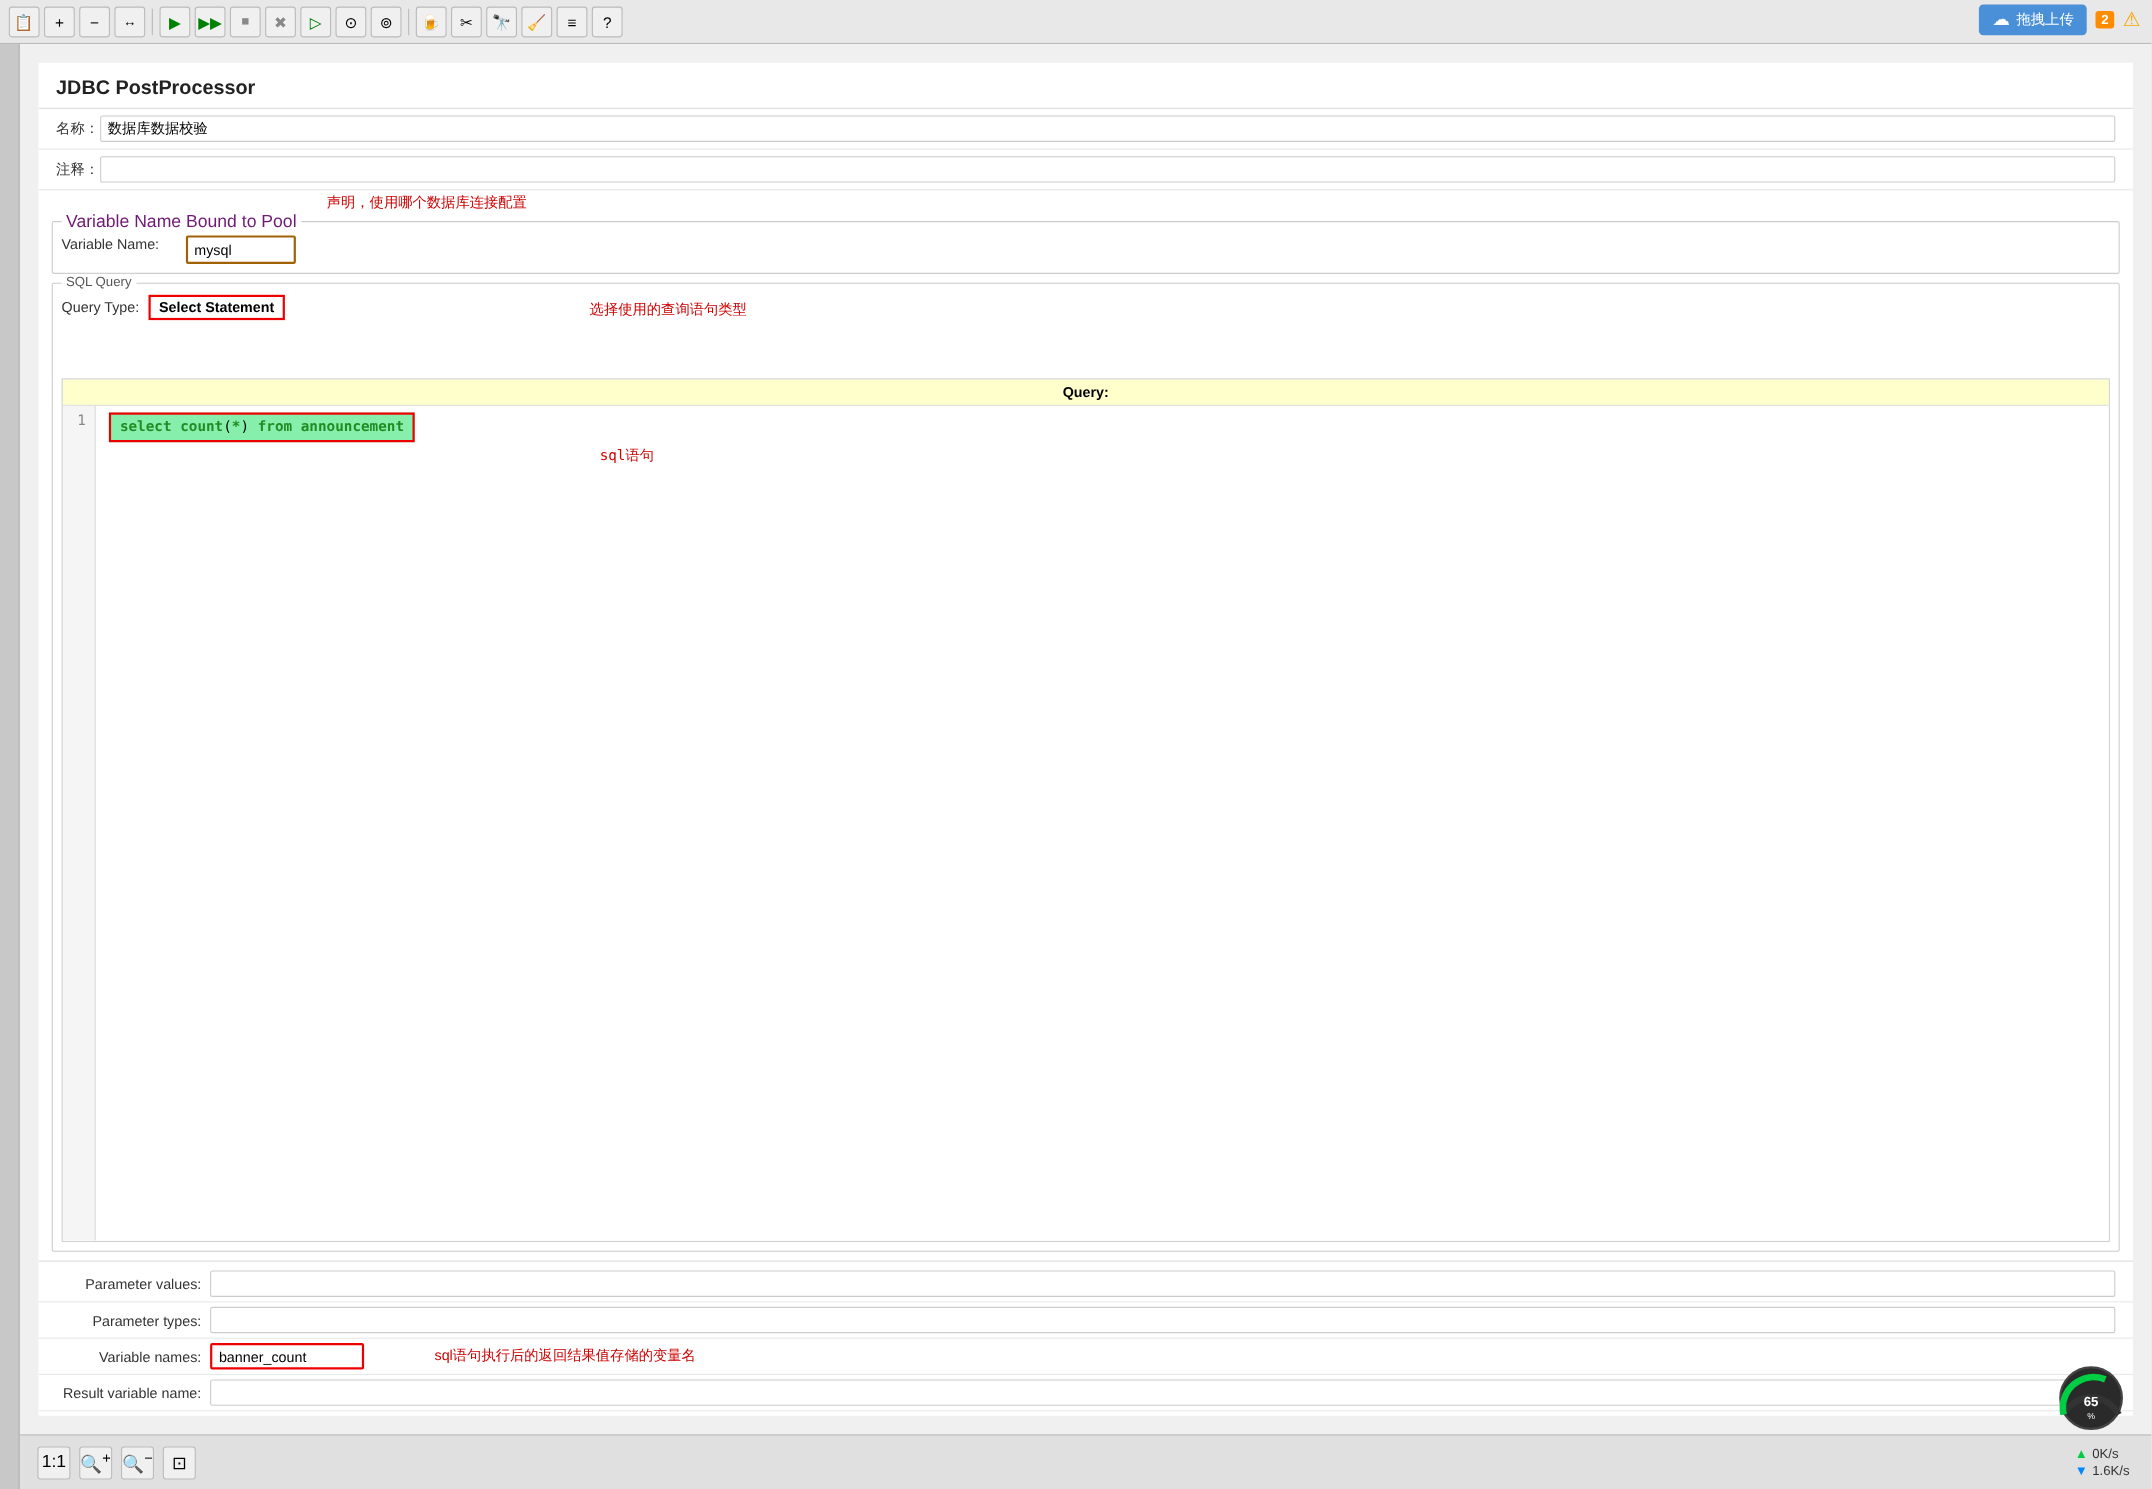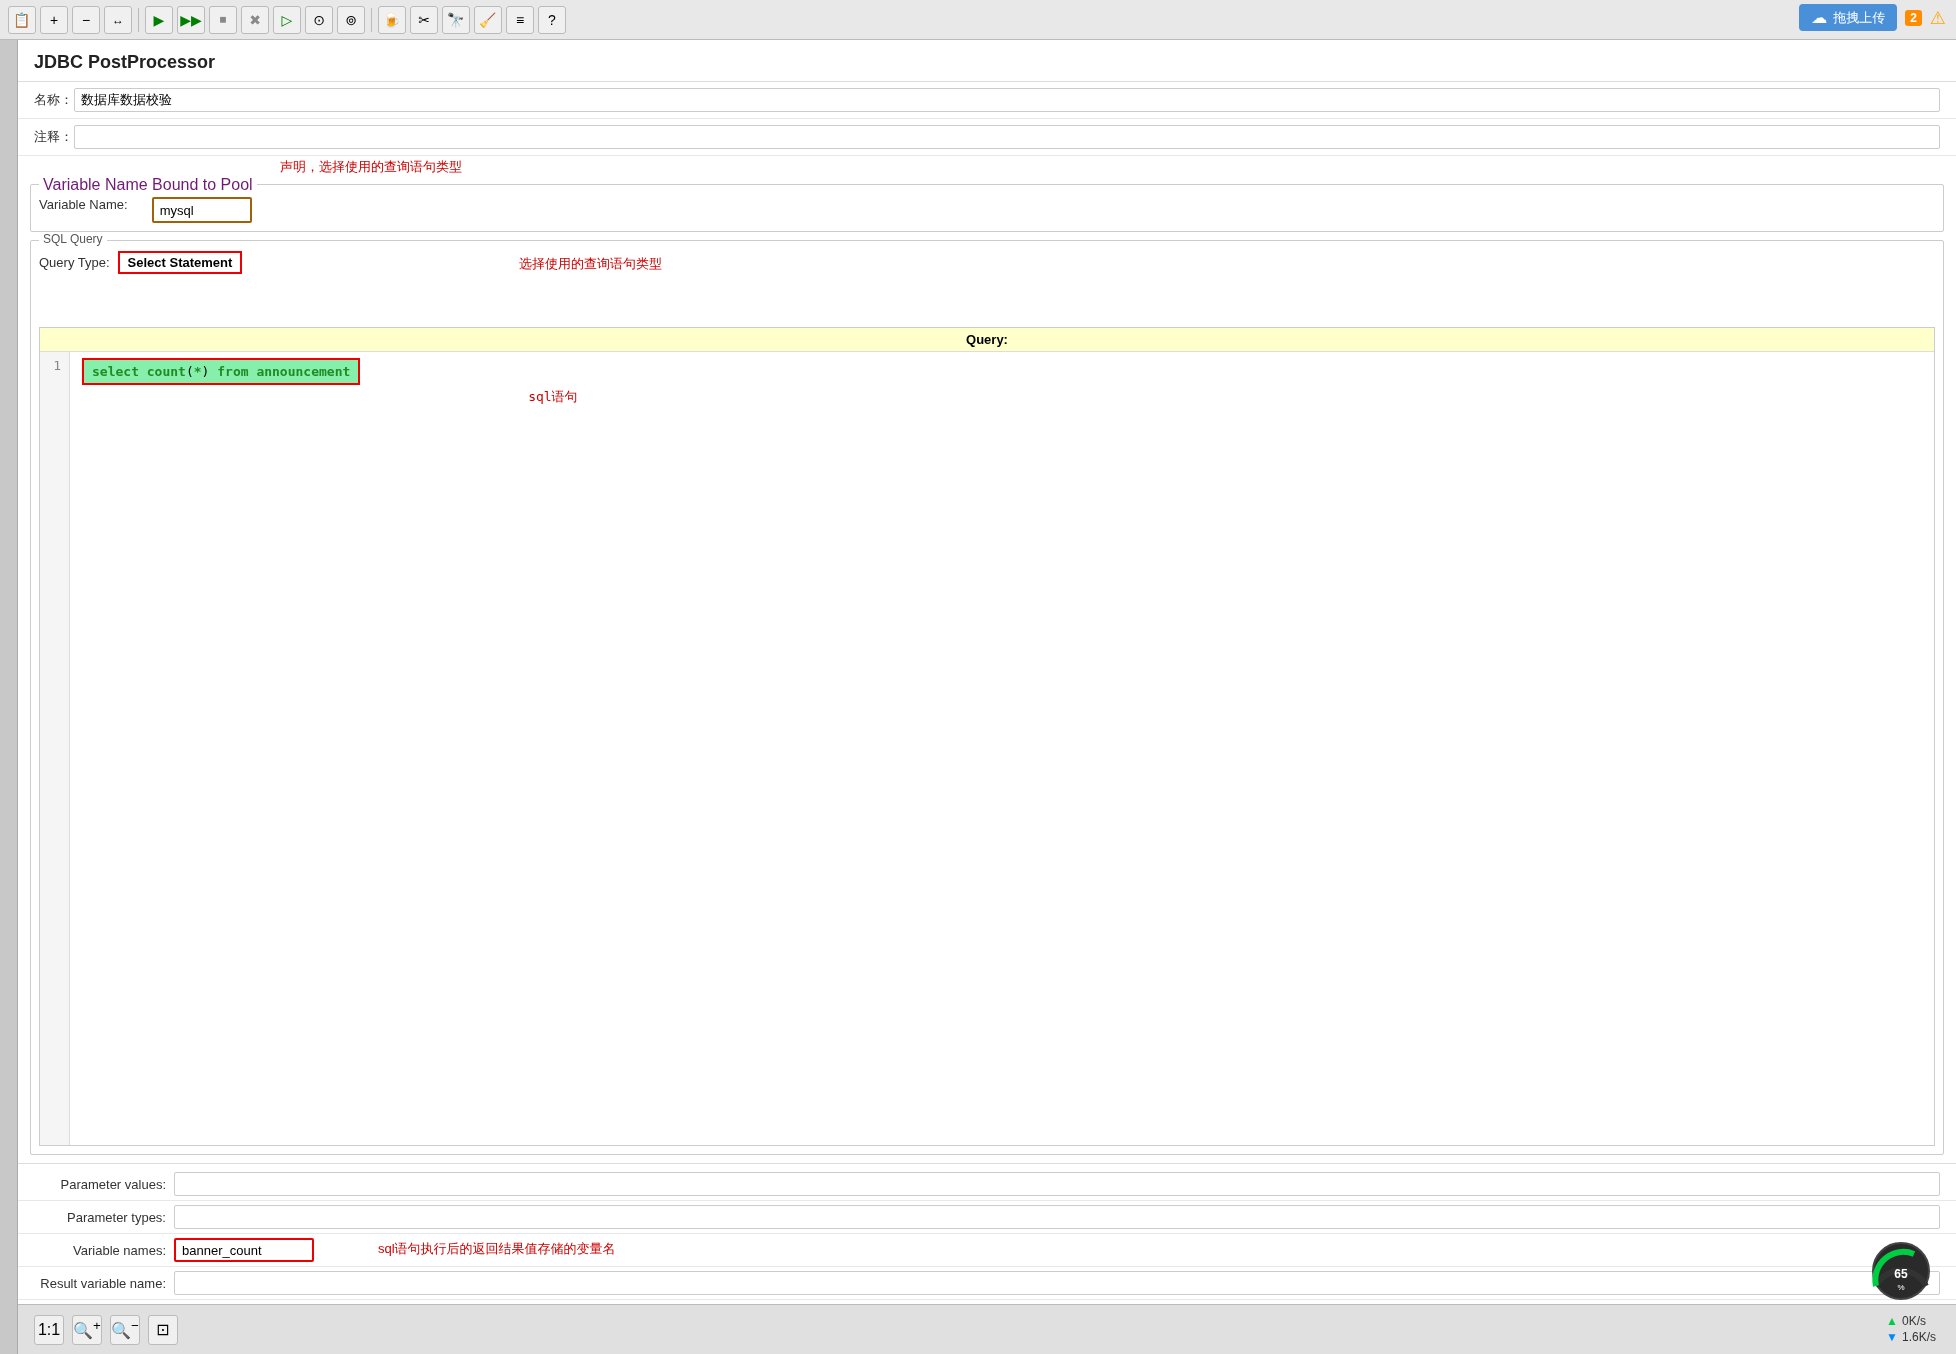--- a/index.html
+++ b/index.html
@@ -68,21 +68,21 @@
       flex: 1;
       background: #f0f0f0;
       display: flex;
       flex-direction: column;
       overflow: hidden;
     }
 
     
     .panel {
       background: white;
-      margin: 0;
+      margin: 17px;
       flex: 1;
       display: flex;
       flex-direction: column;
       overflow: hidden;
     }
 
     .panel-title {
       font-size: 18px;
       font-weight: bold;
       padding: 12px 16px 8px 16px;
@@ -364,21 +364,21 @@
           <span class="form-label">名称：</span>
           <input class="form-input" type="text" value="数据库数据校验" style="">
         </div>
 
         <div class="form-row">
           <span class="form-label">注释：</span>
           <input class="form-input" type="text" style="">
         </div>
 
         <div style="position:relative; margin:0 12px;">
-          <span class="ann-text" style="position:absolute; top:2px; left:250px; white-space:nowrap; z-index:10;">声明，选择使用的查询语句类型</span>
+          <span class="ann-text" style="position:absolute; top:2px; left:250px; white-space:nowrap; z-index:10;">声明，使用哪个数据库连接配置</span>
 
         </div>
 
         <div class="section" style="margin-top:28px;">
           <span class="section-title">Variable Name Bound to Pool</span>
           <div class="section-content">
             <span class="section-label">Variable Name:</span>
             <input class="section-input" type="text" value="mysql" style="">
           </div>
         </div>

